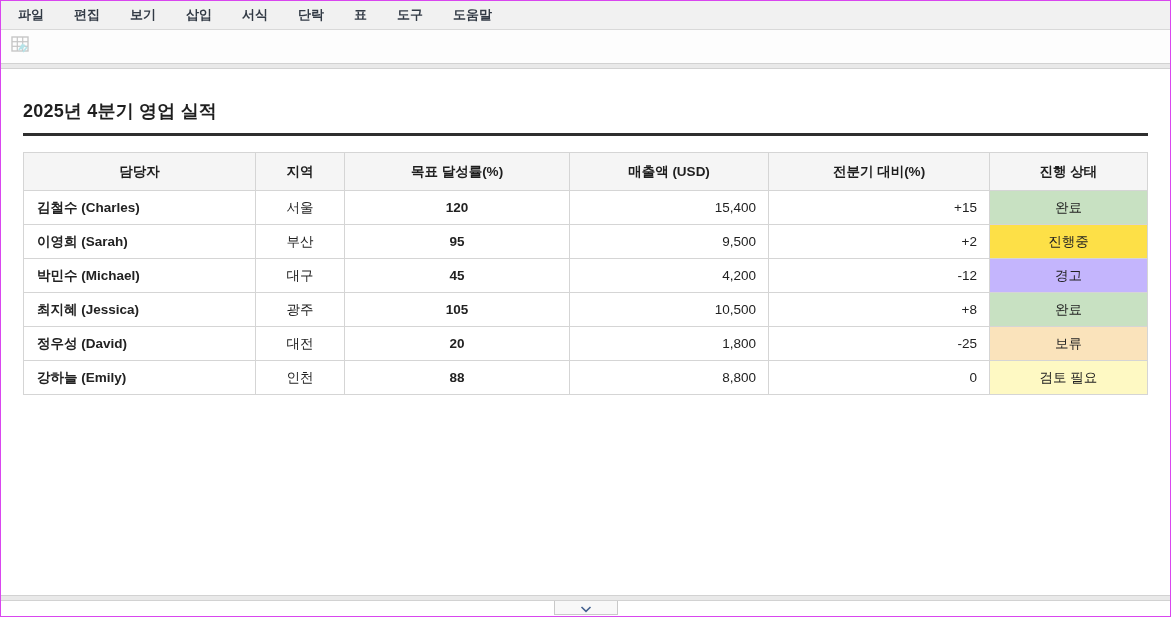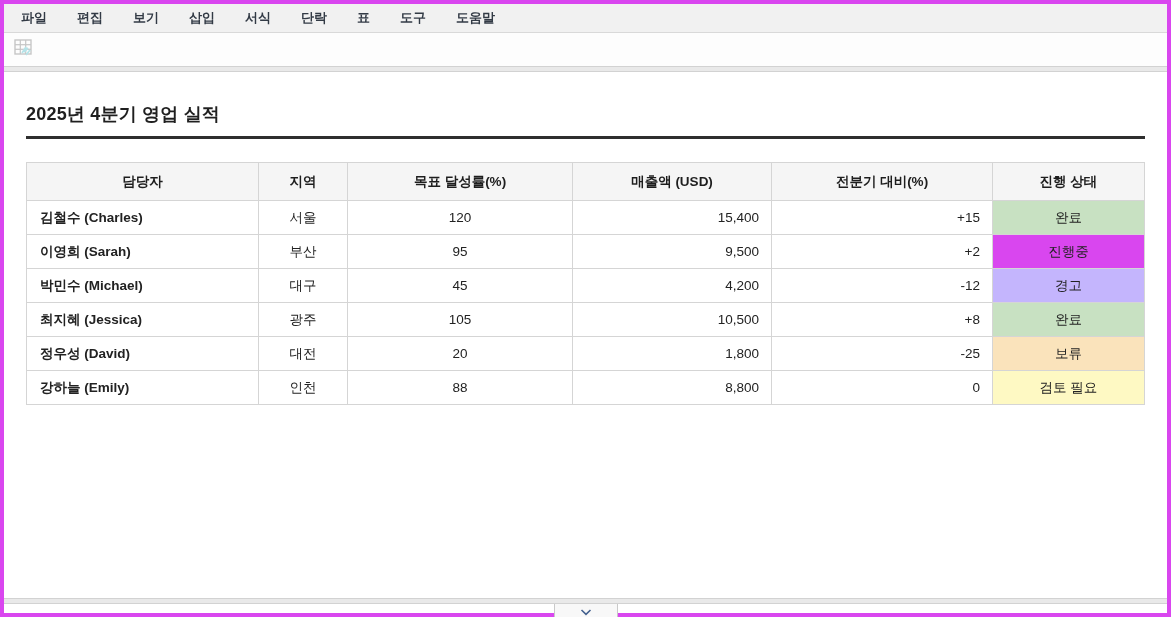--- a/index.html
+++ b/index.html
@@ -3,21 +3,21 @@
 <meta charset="utf-8">
 <style>
   * { margin: 0; padding: 0; box-sizing: border-box; }
   html, body { background: #ffffff; }
   body {
     font-family: "Liberation Sans", "DejaVu Sans", sans-serif;
     width: 1171px; height: 617px; overflow: hidden;
   }
   .window {
     width: 1171px; height: 617px;
-    border: 4px solid #d946ef;
+    border: 1px solid #d946ef;
     background: #ffffff;
     display: flex; flex-direction: column;
     position: relative;
     justify-content: center;
   }
   
   .menubar {
     height: 29px; flex: 0 0 29px;
     background: #f1f1f1;
     border-bottom: 1px solid #d9d9d9;
@@ -59,40 +59,40 @@
   }
   .doc-title {
     margin-top: 30px;
     font-size: 18px; font-weight: bold; color: #1f1f1f;
     padding-bottom: 10px;
     border-bottom: 3px solid #2f2f2f;
     letter-spacing: 0.2px;
   }
   
   table.report {
-    margin-top: 23px;
+    margin-top: 16px;
     width: 100%;
     border-collapse: collapse;
     table-layout: fixed;
     font-size: 13.5px; color: #222222;
   }
   table.report th, table.report td {
     border: 1px solid #d5d5d5;
     overflow: hidden; white-space: nowrap;
   }
   table.report th {
     background: #f5f5f5;
     height: 38px;
     font-weight: bold; text-align: center;
     color: #1e1e1e;
   }
   table.report td { height: 34px; background: #ffffff; }
   table.report td:nth-child(1) { text-align: left;  padding-left: 13px; font-weight: bold; }
   table.report td:nth-child(2) { text-align: center; }
-  table.report td:nth-child(3) { text-align: center; }
+  table.report td:nth-child(3) { text-align: center; font-weight: bold; }
   table.report td:nth-child(4) { text-align: right; padding-right: 12px; }
   table.report td:nth-child(5) { text-align: right; padding-right: 12px; }
   table.report td:nth-child(6) { text-align: center; }
   
   .collapse-tab {
     position: absolute;
     top: 5px; left: 50%; transform: translateX(-50%);
     width: 64px; height: 14px;
     background: #f8f8f8;
     border: 1px solid #c9c9c9; border-top: none;
@@ -165,21 +165,21 @@
     <td>15,400</td>
     <td>+15</td>
     <td style="background-color: rgb(200, 225, 194);">완료</td>
   </tr>
           <tr>
     <td>이영희 (Sarah)</td>
     <td>부산</td>
     <td>95</td>
     <td>9,500</td>
     <td>+2</td>
-    <td style="background-color: #d946ef;">진행중</td>
+    <td style="background-color: #fde047;">진행중</td>
   </tr>
           <tr>
     <td>박민수 (Michael)</td>
     <td>대구</td>
     <td>45</td>
     <td>4,200</td>
     <td>-12</td>
     <td style="background-color: #c4b5fd;">경고</td>
   </tr>
           <tr>

